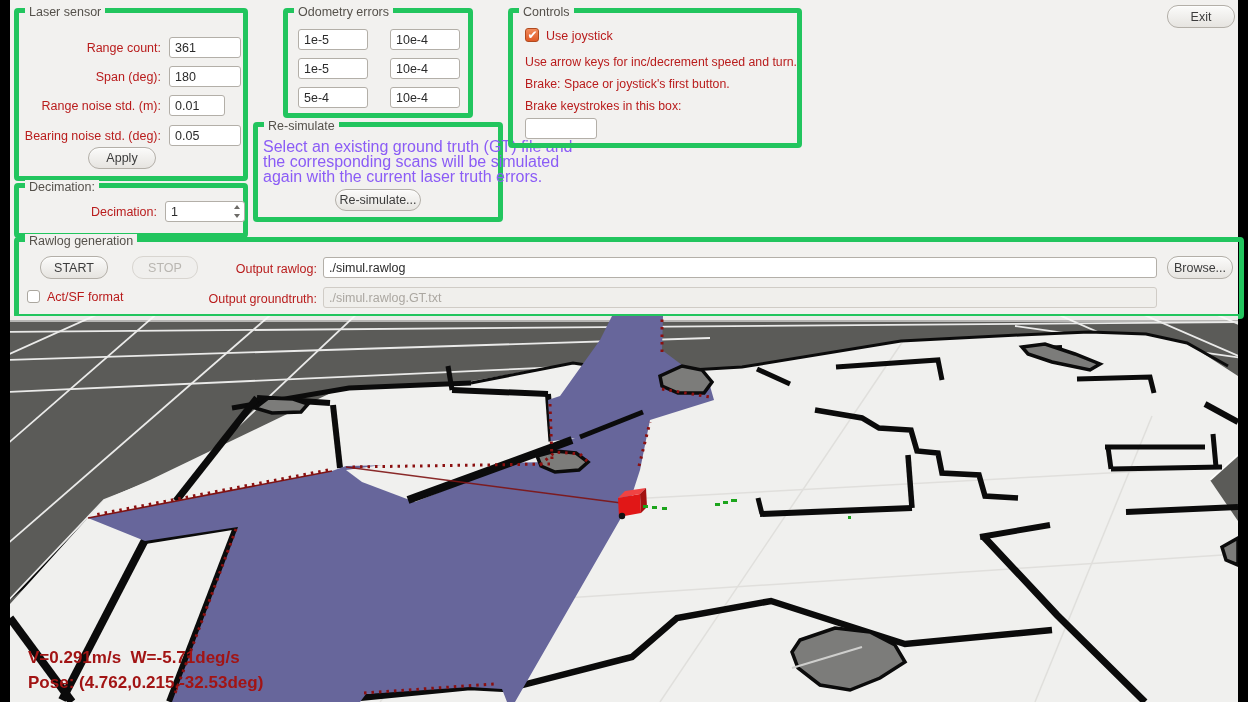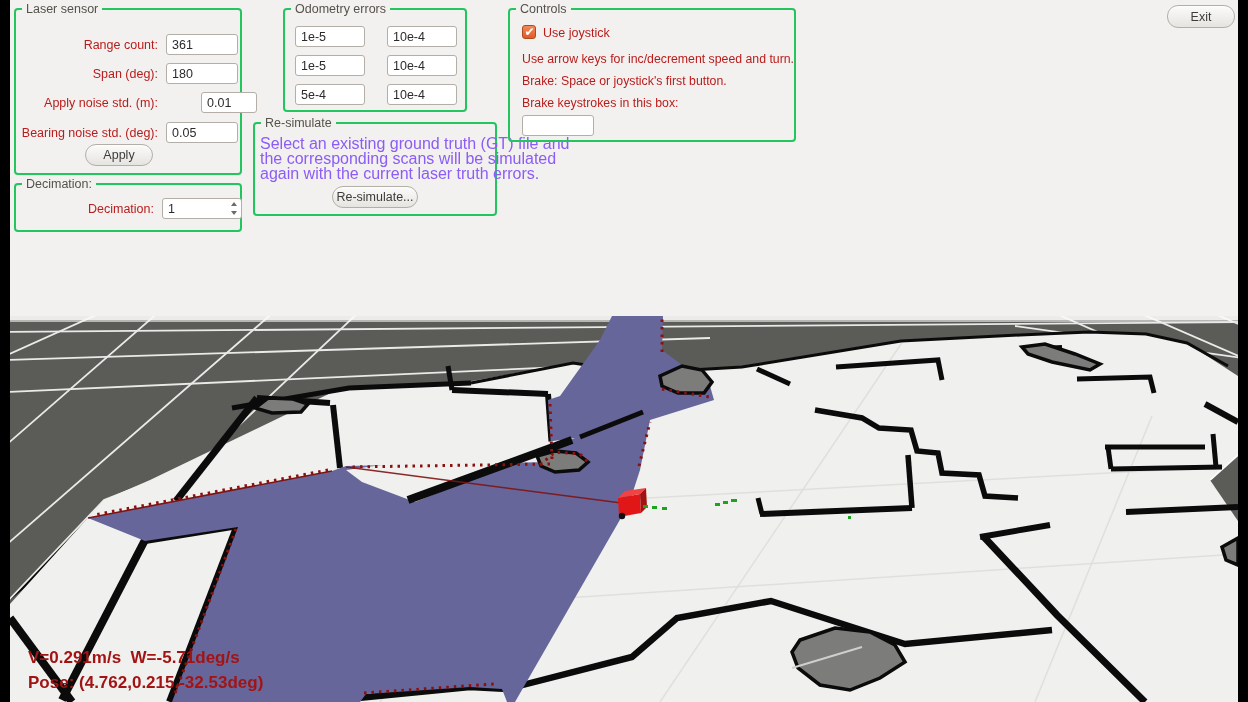--- a/index.html
+++ b/index.html
@@ -1,19 +1,19 @@
 <!DOCTYPE html>
 <html><head>
 <meta charset="utf-8">
 <style>
   html,body{margin:0;padding:0;background:#000;width:1248px;height:702px;overflow:hidden;
     font-family:"Liberation Sans","DejaVu Sans",sans-serif;}
   #app{position:absolute;left:10px;top:0;width:1228px;height:702px;background:#000;}
   #panel{position:absolute;left:0;top:0;width:1228px;height:316px;background:#F2F1EF;color:#3C3C3C;font-size:12.5px;}
-  .gbox{position:absolute;border:2px solid #22c55e;border-radius:4px;}
+  .gbox{position:absolute;border:5px solid #22c55e;border-radius:4px;}
   .gtitle{position:absolute;top:-8px;left:6px;background:#F2F1EF;padding:0 4px;color:#55514B;font-size:12.5px;white-space:nowrap;}
   .lbl{position:absolute;color:#b91c1c;white-space:nowrap;}
   .r{text-align:right;}
   input.tf{position:absolute;box-sizing:border-box;height:21px;border:1px solid #B3AFA8;border-radius:3px;
     background:#fff;padding:0 5px;font:12.5px "Liberation Sans","DejaVu Sans",sans-serif;color:#2b2b2b;outline:none;}
   input.tf:disabled{background:#F0EFEC;border-color:#D0CCC6;color:#ABA7A1;}
   .btn{position:absolute;box-sizing:border-box;border:1px solid #B3AFA8;border-radius:11px;
     background:linear-gradient(#FBFBFA,#E6E4E0);color:#3C3C3C;font-size:12.5px;
     display:flex;align-items:center;justify-content:center;cursor:pointer;box-shadow:0 1px 0 rgba(255,255,255,.6) inset;}
   .btn.disabled{background:#F0EFED;border-color:#D8D5D0;color:#B9B6B1;box-shadow:none;cursor:default;}
@@ -33,22 +33,22 @@
 
 <div id="app">
   <div id="panel">
 
     <div class="gbox" style="left:4px;top:8px;width:224px;height:163px;">
       <span class="gtitle">Laser sensor</span>
       <span class="lbl r" style="left:0;top:28px;width:142px;">Range count:</span>
       <input class="tf" style="left: 150px; top: 24px; width: 72px;" value="361">
       <span class="lbl r" style="left:0;top:57px;width:142px;">Span (deg):</span>
       <input class="tf" style="left: 150px; top: 53px; width: 72px;" value="180">
-      <span class="lbl r" style="left:0;top:86px;width:142px;">Apply noise std. (m):</span>
-      <input class="tf" style="left: 150px; top: 82px; width: 56px; margin-left: 35px;" value="0.01">
+      <span class="lbl r" style="left:0;top:86px;width:142px;">Range noise std. (m):</span>
+      <input class="tf" style="left: 150px; top: 82px; width: 56px;" value="0.01">
       <span class="lbl r" style="left:0;top:116px;width:142px;">Bearing noise std. (deg):</span>
       <input class="tf" style="left: 150px; top: 112px; width: 72px;" value="0.05">
       <div class="btn" style="left:69px;top:134px;width:68px;height:22px;">Apply</div>
     </div>
 
     <div class="gbox" style="left:4px;top:183px;width:224px;height:45px;">
       <span class="gtitle">Decimation:</span>
       <span class="lbl r" style="left:0;top:17px;width:138px;">Decimation:</span>
       <div style="position:absolute;left:146px;top:13px;width:80px;height:21px;">
         <input class="tf" style="left: 0px; top: 0px; width: 80px;" value="1">
@@ -86,20 +86,32 @@
       <span class="cb on" style="left:12px;top:15px;"></span>
       <span class="lbl" style="left:33px;top:16px;">Use joystick</span>
       <span class="lbl" style="left:12px;top:42px;font-size:12.3px;">Use arrow keys for inc/decrement speed and turn.</span>
       <span class="lbl" style="left:12px;top:64px;font-size:12.3px;">Brake: Space or joystick's first button.</span>
       <span class="lbl" style="left:12px;top:86px;font-size:12.3px;">Brake keystrokes in this box:</span>
       <input class="tf" style="left: 12px; top: 105px; width: 72px;" value="">
     </div>
 
     <div class="btn" style="left:1157px;top:5px;width:68px;height:23px;">Exit</div>
 
+    <div class="gbox" style="left:4px;top:237px;width:1220px;height:72px;">
+      <span class="gtitle">Rawlog generation</span>
+      <div class="btn" style="left:21px;top:14px;width:68px;height:23px;">START</div>
+      <div class="btn disabled" style="left:113px;top:14px;width:66px;height:23px;">STOP</div>
+      <span class="lbl r" style="left:166px;top:20px;width:132px;">Output rawlog:</span>
+      <input class="tf" style="left: 304px; top: 15px; width: 834px;" value="./simul.rawlog">
+      <div class="btn" style="left:1148px;top:14px;width:66px;height:23px;">Browse...</div>
+      <span class="cb off" style="left:8px;top:48px;width:13px;height:13px;"></span>
+      <span class="lbl" style="left:28px;top:48px;">Act/SF format</span>
+      <span class="lbl r" style="left:166px;top:50px;width:132px;">Output groundtruth:</span>
+      <input class="tf" disabled="" style="left: 304px; top: 45px; width: 834px;" value="./simul.rawlog.GT.txt">
+    </div>
   </div>
 
   <div id="viewport">
     <svg width="1228" height="386" viewBox="0 0 1228 386">
 
       <rect x="0" y="0" width="1228" height="386" fill="#5B5B58"></rect>
       <rect x="0" y="0" width="1228" height="4" fill="#ECEBE9"></rect>
       <rect x="0" y="4" width="1228" height="2" fill="#B7B6B4"></rect>
 
       <g stroke="#FAFAF9" stroke-width="1.8" opacity="0.9">

